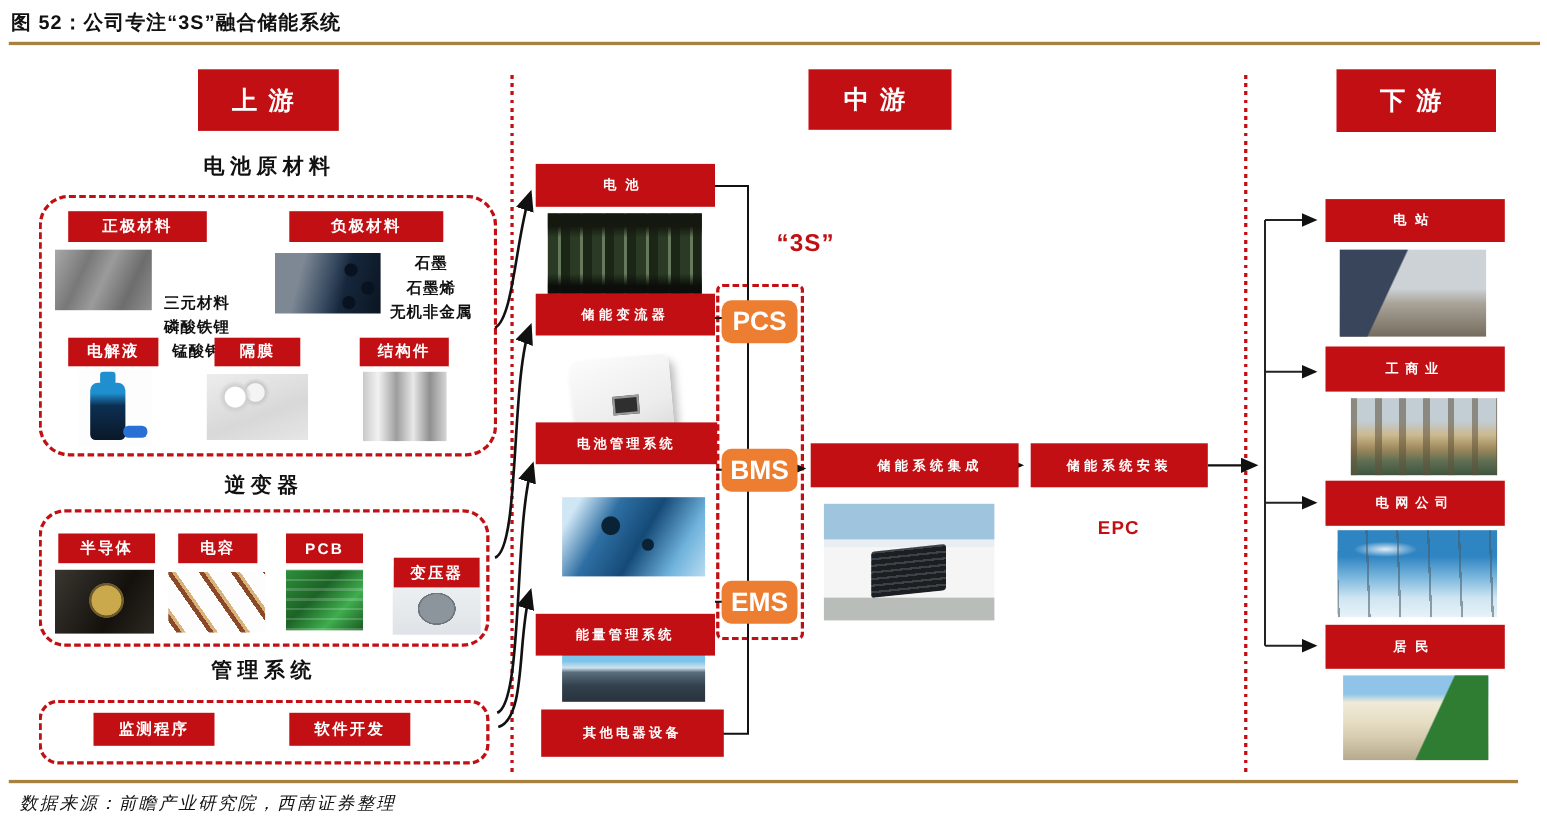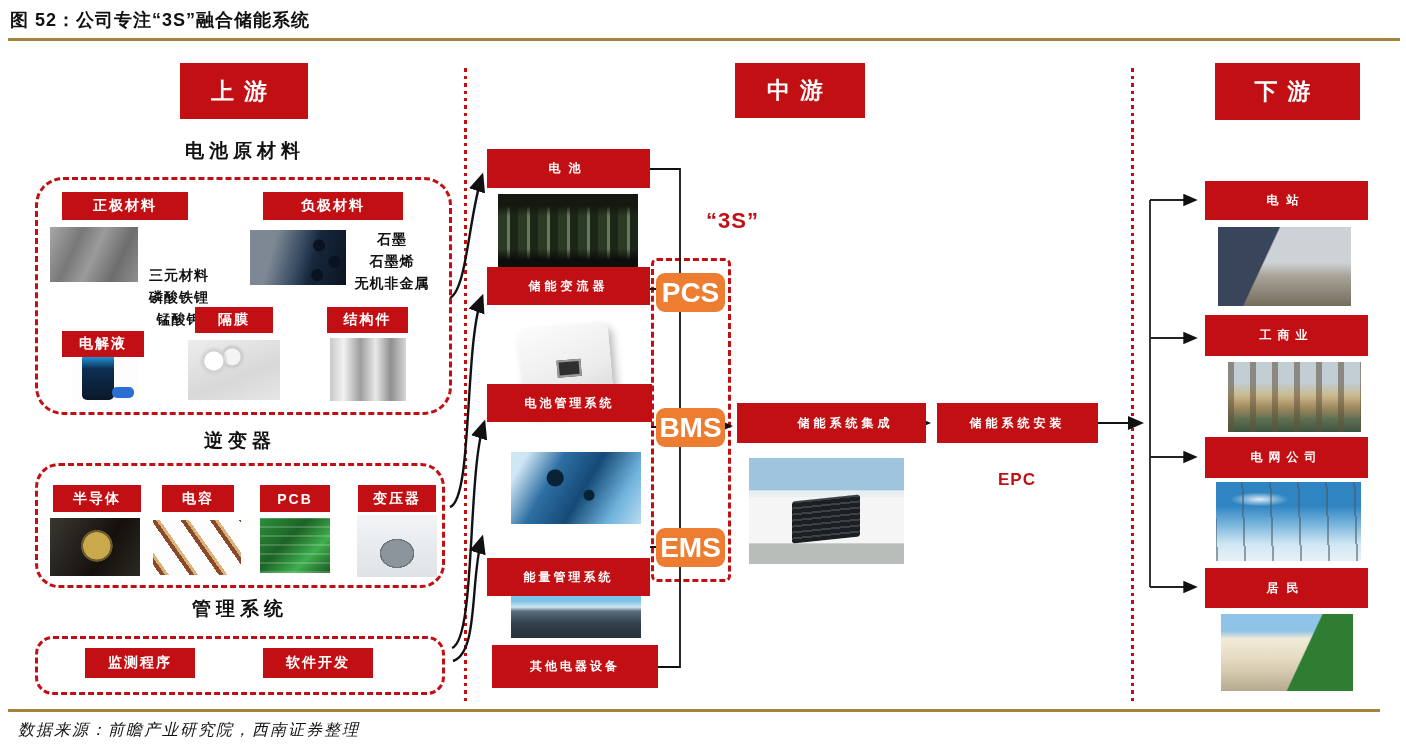--- a/index.html
+++ b/index.html
@@ -12,21 +12,21 @@
   .divider{top:68px;height:634px;width:3px;z-index:0;
            background:repeating-linear-gradient(180deg,var(--red) 0 3.5px,transparent 3.5px 7.5px);}
   .hdr{background:var(--red);color:#fff;font-weight:bold;font-size:23px;letter-spacing:10px;
        display:flex;align-items:center;justify-content:center;z-index:6;}
   .rbox{background:var(--red);color:#fff;font-weight:bold;display:flex;align-items:center;
         justify-content:center;z-index:6;}
   .rbox.big{font-size:12px;letter-spacing:4px;}
   .rbox.sm{font-size:14px;letter-spacing:2px;}
   .sec-h{font-size:19px;font-weight:bold;letter-spacing:5px;text-align:center;z-index:6;}
   .dash{border:3px dashed var(--red);z-index:1;background:transparent;}
-  .tag{background:var(--orange);color:#fff;font-weight:bold;font-size:28px;border-radius:9px;
+  .tag{background:var(--orange);color:#fff;font-weight:bold;font-size:24px;border-radius:9px;
        display:flex;align-items:center;justify-content:center;z-index:6;}
   .txtcol{font-size:14px;font-weight:600;line-height:22px;text-align:center;letter-spacing:1px;z-index:6;}
   .three-s{color:var(--red);font-size:22px;font-weight:bold;z-index:6;letter-spacing:1px;}
   .epc{color:var(--red);font-size:17px;font-weight:bold;text-align:center;z-index:6;letter-spacing:1px;}
   .src{left:18px;top:720px;font-size:16px;font-style:italic;font-family:"Liberation Serif",serif;
        letter-spacing:2px;z-index:7;}
   .ph{z-index:4;}
   svg.wires{position:absolute;left:0;top:0;z-index:5;pointer-events:none;}
   
   #ph-cathode{background:linear-gradient(115deg,#a8a8a8,#787878 30%,#9b9b9b 50%,#6d6d6d 75%,#8f8f8f);}
@@ -112,39 +112,39 @@
     <div>磷酸铁锂</div>
     <div>锰酸钾</div>
   </div>
   <div class="abs ph" id="ph-anode" style="left:250px;top:230px;width:96px;height:55px;"></div>
   <div class="abs txtcol" style="left:340px;top:228px;width:104px;">
     <div>石墨</div>
     <div>石墨烯</div>
     <div>无机非金属</div>
   </div>
 
-  <div class="abs rbox sm" style="left:62px;top:307px;width:82px;height:26px;margin-top:24px;">电解液</div>
+  <div class="abs rbox sm" style="left:62px;top:307px;width:82px;height:26px;">电解液</div>
   <div class="abs rbox sm" style="left:195px;top:307px;width:78px;height:26px;">隔膜</div>
   <div class="abs rbox sm" style="left:327px;top:307px;width:81px;height:26px;">结构件</div>
 
   <div class="abs ph" id="ph-electrolyte" style="left:72px;top:336px;width:66px;height:70px;">
     <div class="bottle-neck"></div>
     <div class="bottle-body"></div>
     <div class="bottle-cap"></div>
   </div>
   <div class="abs ph" id="ph-separator" style="left:188px;top:340px;width:92px;height:60px;"></div>
   <div class="abs ph" id="ph-structural" style="left:330px;top:338px;width:76px;height:63px;"></div>
 
   <div class="abs sec-h" style="left:175px;top:428px;width:130px;">逆变器</div>
 
   <div class="abs dash" style="left:35px;top:463px;width:404px;height:119px;border-radius:24px;"></div>
   <div class="abs rbox sm" style="left:53px;top:485px;width:88px;height:27px;">半导体</div>
   <div class="abs rbox sm" style="left:162px;top:485px;width:72px;height:27px;">电容</div>
   <div class="abs rbox sm" style="left:260px;top:485px;width:70px;height:27px;">PCB</div>
-  <div class="abs rbox sm" style="left:358px;top:485px;width:78px;height:27px;">变压器</div>
+  <div class="abs rbox sm" style="left:358px;top:507px;width:78px;height:27px;">变压器</div>
   <div class="abs ph" id="ph-semiconductor" style="left:50px;top:518px;width:90px;height:58px;"></div>
   <div class="abs ph" id="ph-capacitor" style="left:153px;top:520px;width:88px;height:55px;"></div>
   <div class="abs ph" id="ph-pcb" style="left:260px;top:518px;width:70px;height:55px;"></div>
   <div class="abs ph" id="ph-transformer" style="left:357px;top:515px;width:80px;height:62px;"></div>
 
   <div class="abs sec-h" style="left:175px;top:596px;width:130px;">管理系统</div>
 
   <div class="abs dash" style="left:35px;top:636px;width:404px;height:53px;border-radius:18px;"></div>
   <div class="abs rbox sm" style="left:85px;top:648px;width:110px;height:30px;">监测程序</div>
   <div class="abs rbox sm" style="left:263px;top:648px;width:110px;height:30px;">软件开发</div>

